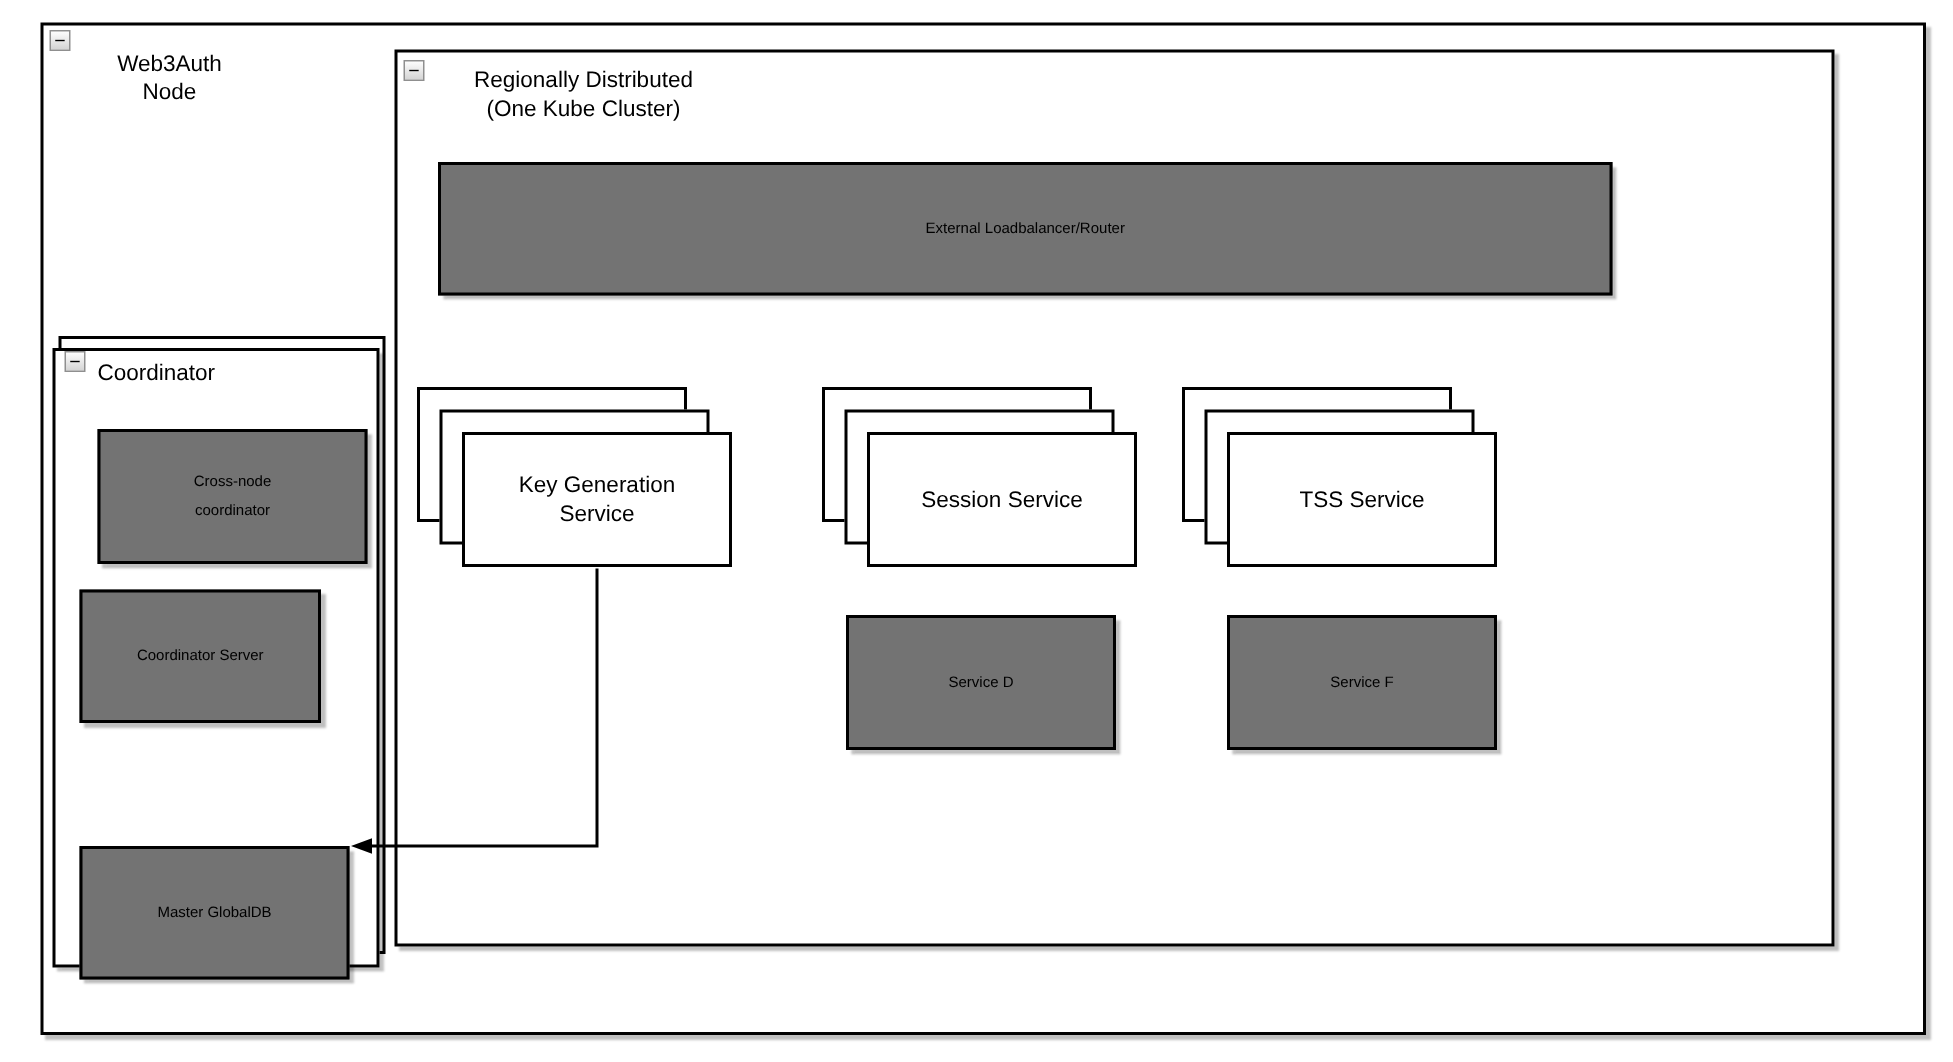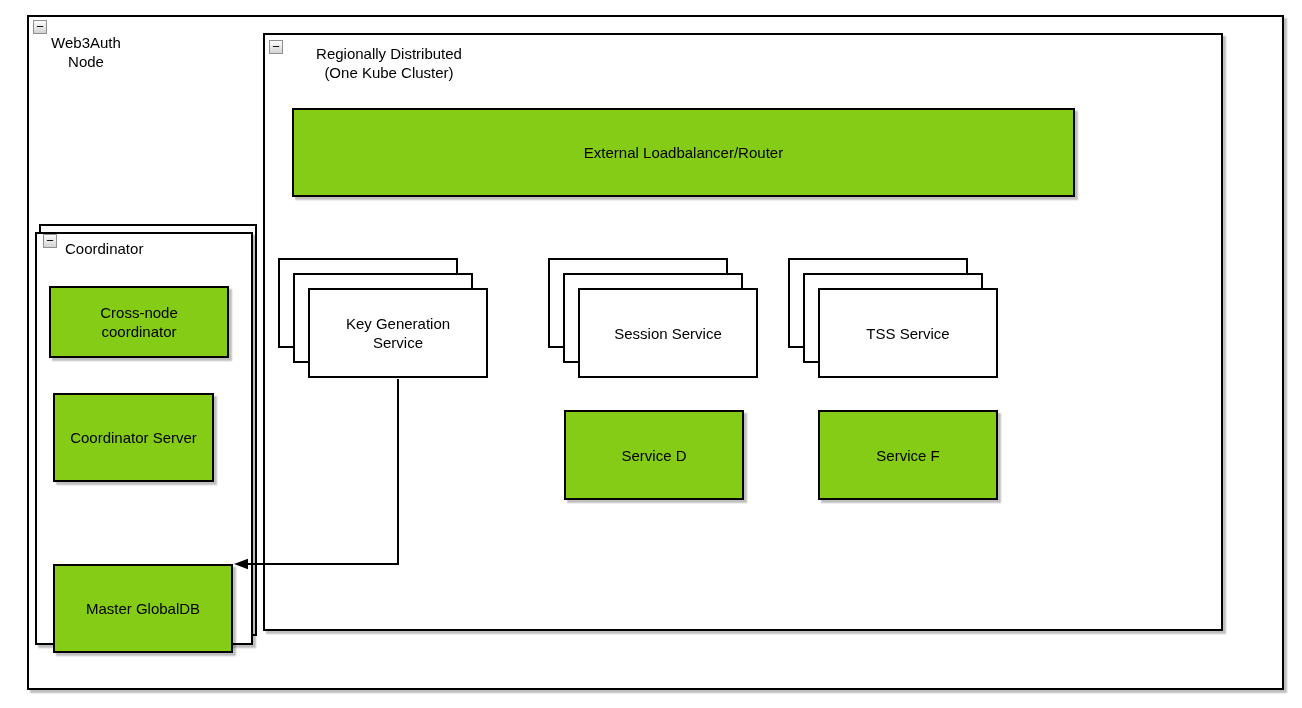--- a/index.html
+++ b/index.html
@@ -10,27 +10,27 @@
     background: #ffffff;
     font-family: "Liberation Sans", sans-serif;
     color: #000000;
     overflow: hidden;
   }
 
   
   .box {
     position: absolute;
     box-sizing: border-box;
-    background: #84cc16;
+    background: #737373;
     border: 2px solid #000000;
     display: flex;
     align-items: center;
     justify-content: center;
     text-align: center;
-    font-size: 15px;
+    font-size: 10px;
     line-height: 19px;
     white-space: pre-line;
   }
   .shadowed { box-shadow: 3px 3px 1.5px rgba(0,0,0,0.25); }
 
   
   .container {
     position: absolute;
     box-sizing: border-box;
     background: #ffffff;
@@ -107,21 +107,21 @@
 </style>
 </head>
 <body>
 
 <div id="canvas">
 
   <div class="container shadowed" style="left:27px; top:15px; width:1257px; height:675px;"></div>
   <div class="collapse" style="left:33px; top:20px;">
     <span>−</span>
   </div>
-  <div class="lbl center" style="left:30px; top:33px; width:112px;">Web3Auth
+  <div class="lbl center" style="left:44px; top:33px; width:112px;padding-left:13px;">Web3Auth
 Node</div>
 
   <div class="container shadowed" style="left:263px; top:33px; width:960px; height:598px;"></div>
   <div class="collapse" style="left:269px; top:40px;">
     <span>−</span>
   </div>
   <div class="lbl center" style="left:305px; top:44px; width:168px;">Regionally Distributed
 (One Kube Cluster)</div>
 
   <div class="box shadowed" style="left:292px; top:108px; width:783px; height:89px;">
@@ -160,21 +160,21 @@
     <span>Service D</span>
   </div>
 
   <div class="coord-back" style="left:39px; top:224px; width:218px; height:412px;"></div>
   <div class="container shadowed" style="left:35px; top:232px; width:218px; height:413px;"></div>
   <div class="collapse" style="left:43px; top:234px;">
     <span>−</span>
   </div>
   <div class="lbl" style="left:65px; top:239px;">Coordinator</div>
 
-  <div class="box shadowed" style="left:49px; top:286px; width:180px; height:72px;">
+  <div class="box shadowed" style="left:65px; top:286px; width:180px; height:90px;">
     <span>Cross-node
 coordinator</span>
   </div>
   <div class="box shadowed" style="left:53px; top:393px; width:161px; height:89px;">
     <span>Coordinator Server</span>
   </div>
   <div class="box shadowed" style="left:53px; top:564px; width:180px; height:89px;">
     <span>Master GlobalDB</span>
   </div>
 

